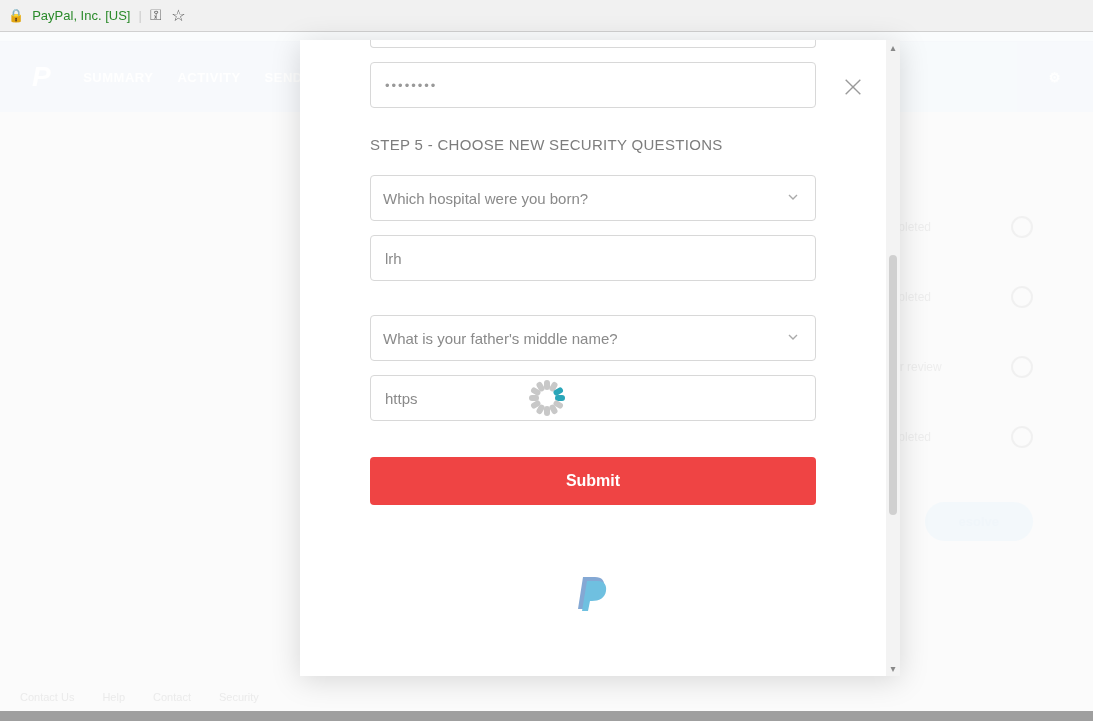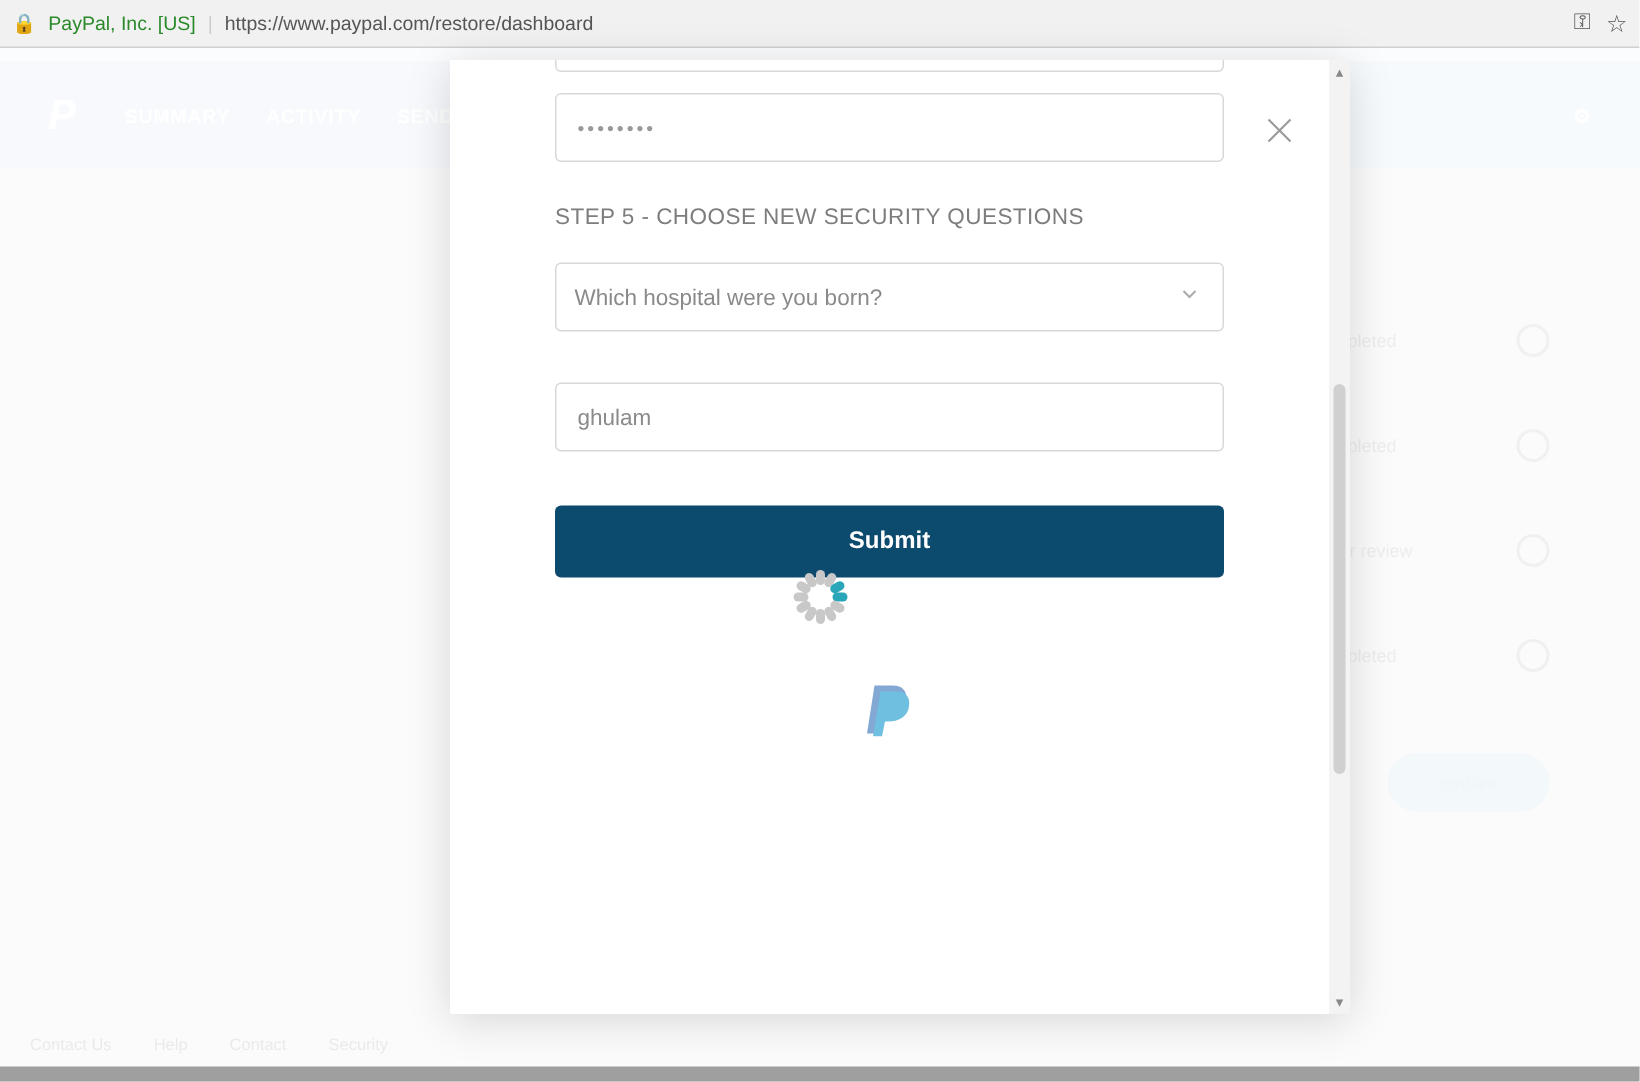--- a/index.html
+++ b/index.html
@@ -133,21 +133,21 @@
   .input.password { letter-spacing: 2px; color:#999; font-size:13px;}
   .select { justify-content:space-between; cursor:pointer;padding-left:12px;}
   .select .chev { color:#aaa; }
   .step-title {
     color: #7d7d7d; font-size: 15px; letter-spacing:.3px;
     margin: 28px 0 22px 0;
   }
   .gap { height: 20px; }
   .submit-btn {
     width:100%; height:48px; border:none; border-radius:4px;
-    background:#0c4a6e; color:#fff; font-size:16px; font-weight:600;
+    background:#ef4444; color:#fff; font-size:16px; font-weight:600;
     margin-top: 22px; cursor:pointer;
   }
   .pp-logo-wrap { text-align:center; margin-top: 70px;}
   .pp-logo { display:inline-block;}
   .pp-logo svg{width:32px;height:36px;}
 
   
   .spinner {
     position:absolute; left:50%; top:380px; margin-left:-18px;
     z-index:20; width:36px; height:36px;
@@ -159,21 +159,20 @@
   }
   .spinner .seg.hl { background:#2aa6b9; }
 </style>
 </head>
 <body>
 
 <div class="browser-chrome">
   <span class="lock-icon">🔒</span>
   <span class="ev-name">PayPal, Inc. [US]</span>
   <span class="chrome-sep">|</span>
-  <span class="url">https://www.paypal.com/restore/dashboard</span>
   <div class="chrome-right">
     <span class="key-icon">⚿</span>
     <span class="star-icon">☆</span>
   </div>
 </div>
 
 <div class="page-accent"></div>
 
 <div class="bg-nav">
   <span class="pp-mono">P</span>
@@ -225,25 +224,34 @@
     </div>
 
     <div class="step-title">STEP 5 - CHOOSE NEW SECURITY QUESTIONS</div>
 
     <div class="select">
       <span>Which hospital were you born?</span>
       <span class="chev"><svg viewBox="0 0 24 24" width="16" height="16" fill="none" stroke="#aaa" stroke-width="2">
             <polyline points="6 9 12 15 18 9"></polyline>
           </svg></span>
     </div>
+    <div class="input">
+      <span>lrh</span>
+    </div>
 
     <div class="gap"></div>
 
+    <div class="select">
+      <span>What is your father's middle name?</span>
+      <span class="chev"><svg viewBox="0 0 24 24" width="16" height="16" fill="none" stroke="#aaa" stroke-width="2">
+            <polyline points="6 9 12 15 18 9"></polyline>
+          </svg></span>
+    </div>
     <div class="input">
-      <span>ghulam</span>
+      <span>https</span>
     </div>
 
     <button class="submit-btn">Submit</button>
 
     <div class="pp-logo-wrap">
       <span class="pp-logo">
         <svg viewBox="0 0 32 36">
           <path d="M6 2 H18 C25 2 28 6 27 12 C26 19 20 22 13 22 H10 L8 34 H1 Z" fill="#84a8d4"></path>
           <path d="M10 6 H21 C27 6 30 10 29 16 C28 23 22 26 15 26 H13 L11 36 H5 Z" fill="#6fc0e0"></path>
         </svg>

